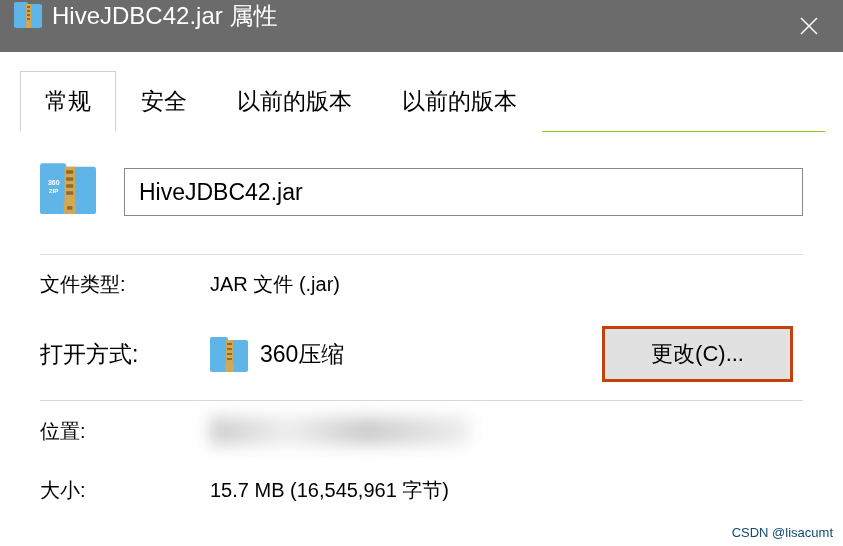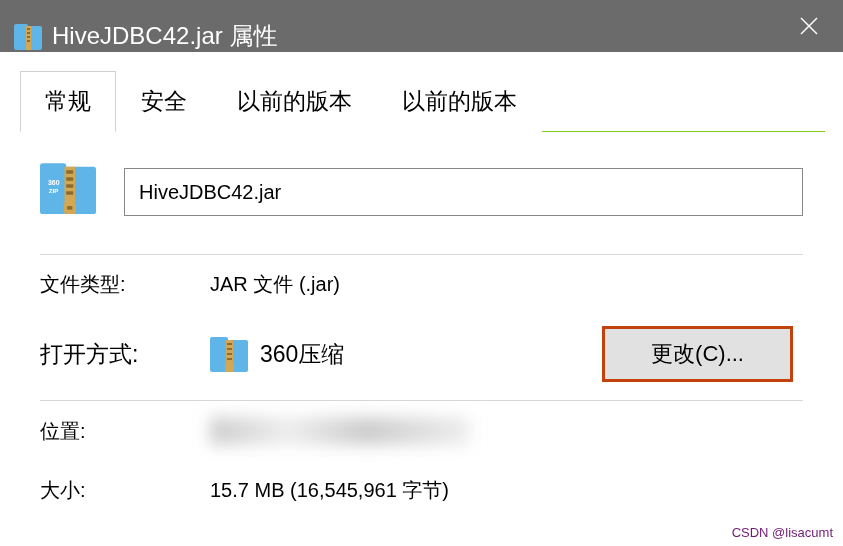--- a/index.html
+++ b/index.html
@@ -18,21 +18,21 @@
       width: 843px;
       height: 546px;
       background: #fff;
       display: flex;
       flex-direction: column;
     }
     .titlebar {
       background: #6b6b6b;
       height: 52px;
       display: flex;
-      align-items: flex-end;
+      align-items: flex-start;
       padding: 0 10px 0 14px;
       color: #fff;
     }
     .titlebar-icon {
       width: 28px;
       height: 30px;
       margin-right: 10px;
       flex-shrink: 0;
     }
     .titlebar-title {
@@ -92,21 +92,21 @@
     }
     .file-icon-large {
       width: 56px;
       height: 68px;
       flex-shrink: 0;
     }
     .filename-input {
       flex: 1;
       border: 1px solid #888;
       padding: 10px 14px;
-      font-size: 20px;
+      font-size: 23px;
       height: 48px;
       outline: none;
     }
     .divider {
       border: none;
       border-top: 1px solid #d8d8d8;
       margin: 0;
     }
     .field-row {
       display: flex;
@@ -160,21 +160,21 @@
       background: linear-gradient(90deg, #ccc 0%, #eee 30%, #ccc 60%, #eee 100%);
       width: 260px;
       height: 28px;
       display: inline-block;
     }
     .watermark {
       position: absolute;
       bottom: 6px;
       right: 10px;
       font-size: 13px;
-      color: #701a75;
+      color: #0c4a6e;
     }
   </style>
 </head>
 <body>
 
 <div class="window">
   <div class="titlebar">
     <span class="titlebar-icon">
       <svg viewBox="0 0 28 30">
         <rect x="0" y="4" width="28" height="24" rx="2" fill="#5fb4e8"></rect>

